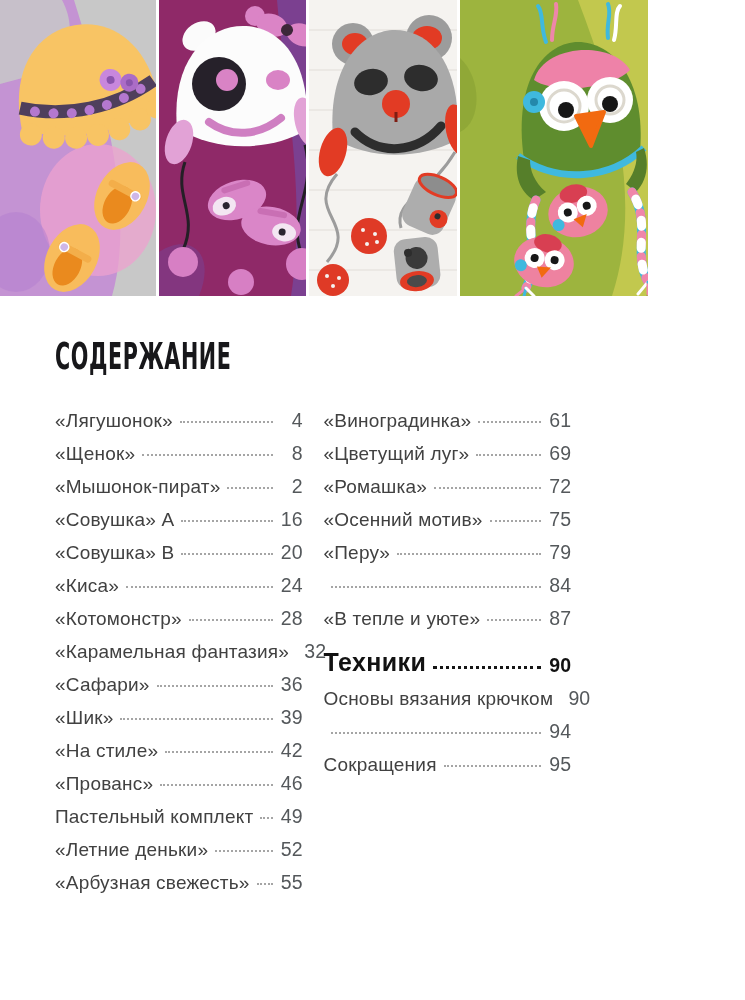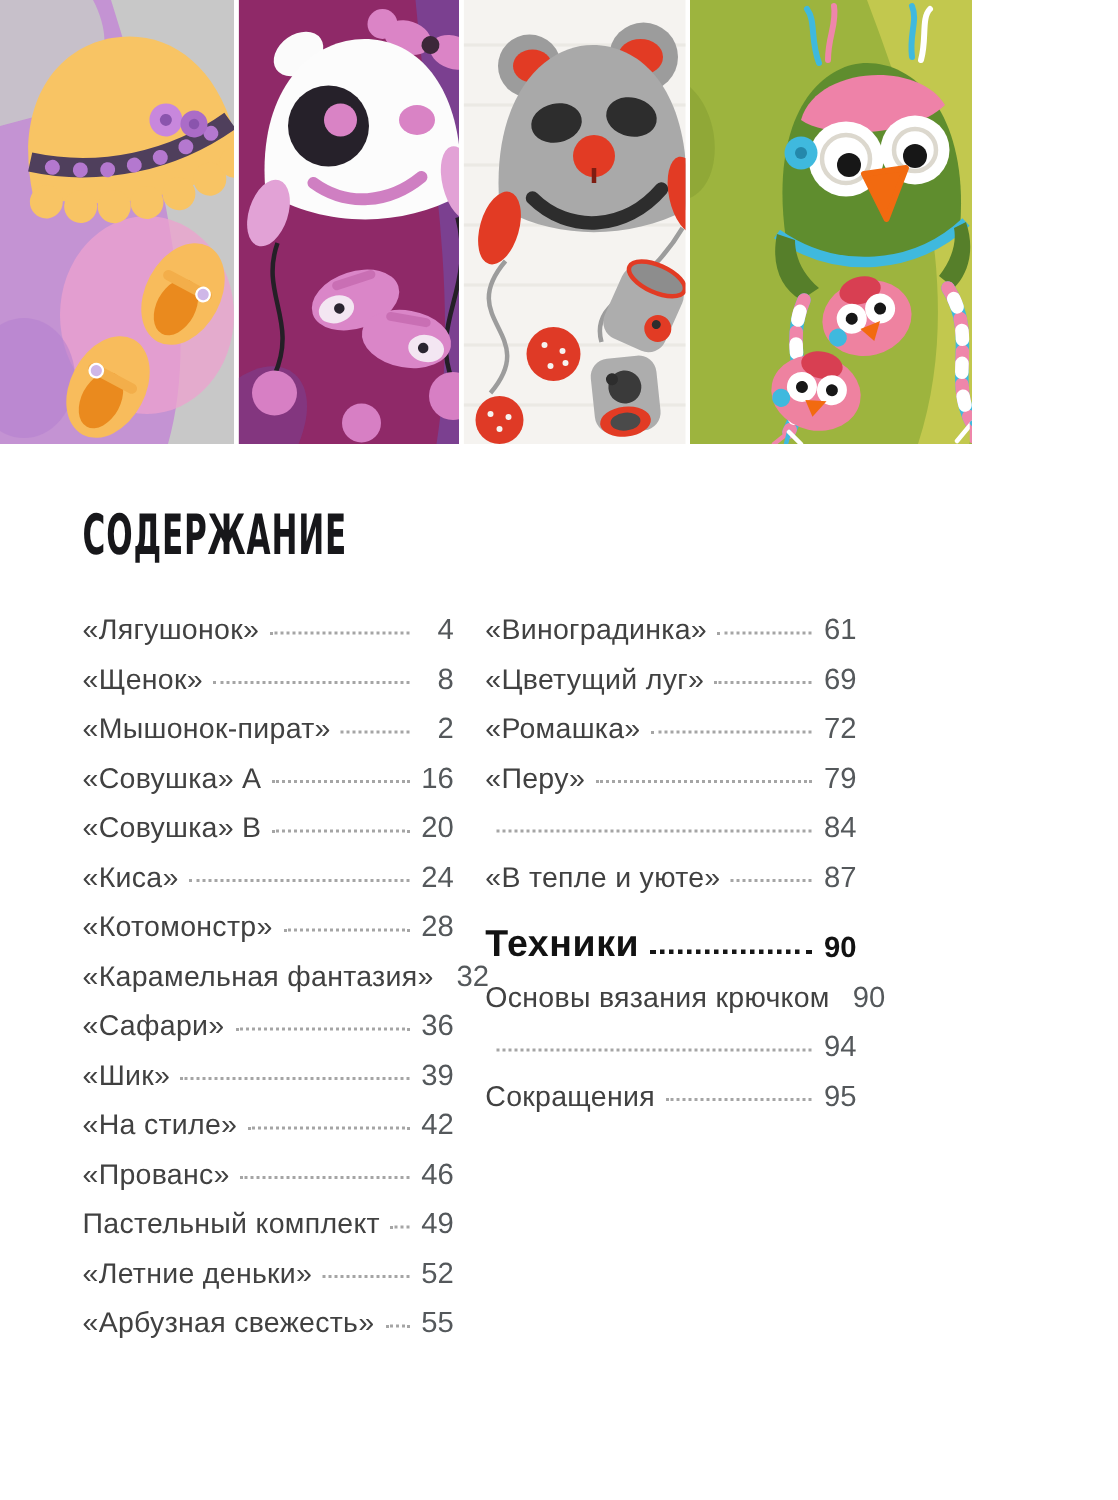--- a/index.html
+++ b/index.html
@@ -356,20 +356,25 @@
             <span class="toc-label">«Цветущий луг»</span>
             <span class="toc-leader"></span>
             <span class="toc-page">69</span>
           </div>
           <div class="toc-row">
             <span class="toc-label">«Ромашка»</span>
             <span class="toc-leader"></span>
             <span class="toc-page">72</span>
           </div>
           <div class="toc-row">
+            <span class="toc-label">«Осенний мотив»</span>
+            <span class="toc-leader"></span>
+            <span class="toc-page">75</span>
+          </div>
+          <div class="toc-row">
             <span class="toc-label">«Перу»</span>
             <span class="toc-leader"></span>
             <span class="toc-page">79</span>
           </div>
           <div class="toc-row">
             <span class="toc-leader"></span>
             <span class="toc-page">84</span>
           </div>
           <div class="toc-row">
             <span class="toc-label">«В тепле и уюте»</span>

